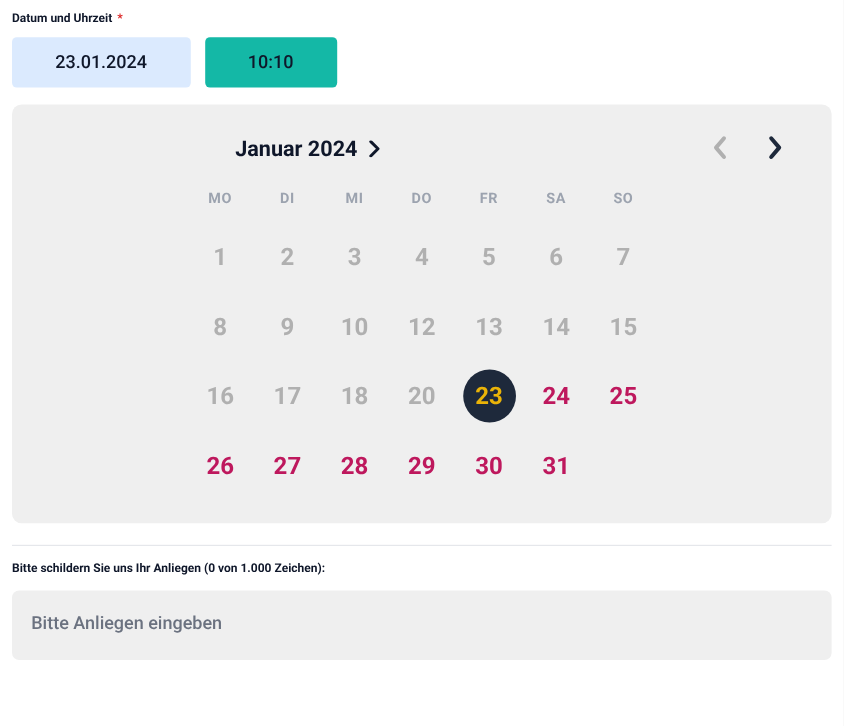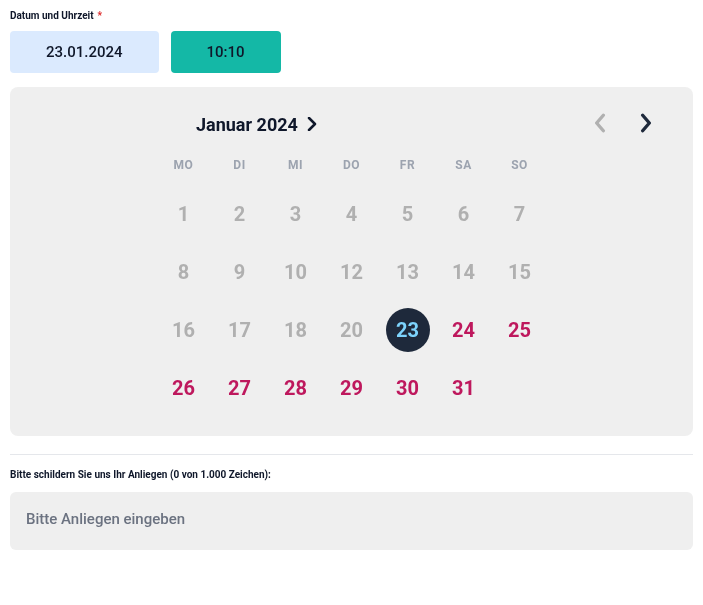--- a/index.html
+++ b/index.html
@@ -107,21 +107,21 @@
   .day.inactive {
     color: #b0b0b0;
     cursor: default;
   }
   .day.active {
     color: #be185d;
     cursor: pointer;
   }
   .day.selected {
     background: #1e293b;
-    color: #7dd3fc;
+    color: #eab308;
     width: 44px;
     height: 44px;
     margin: 0 auto;
   }
   .divider {
     border: none;
     border-top: 1px solid #e5e7eb;
     margin: 18px 0 14px 0;
   }
   .textarea-box {

